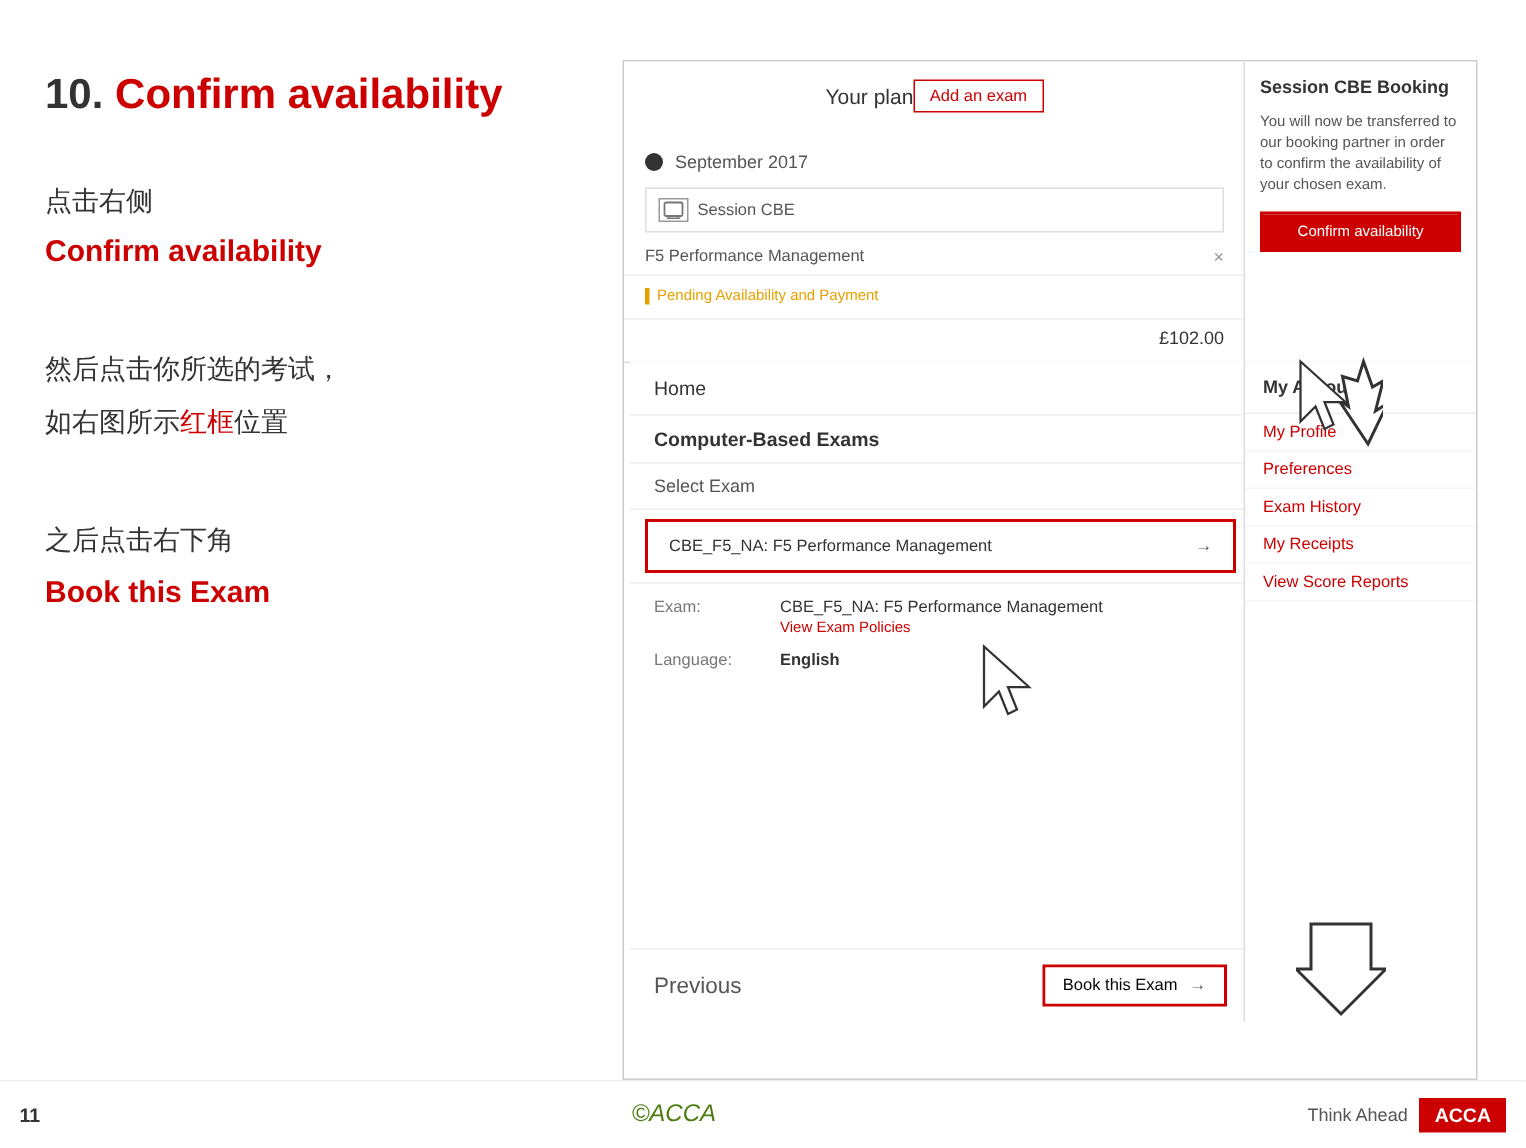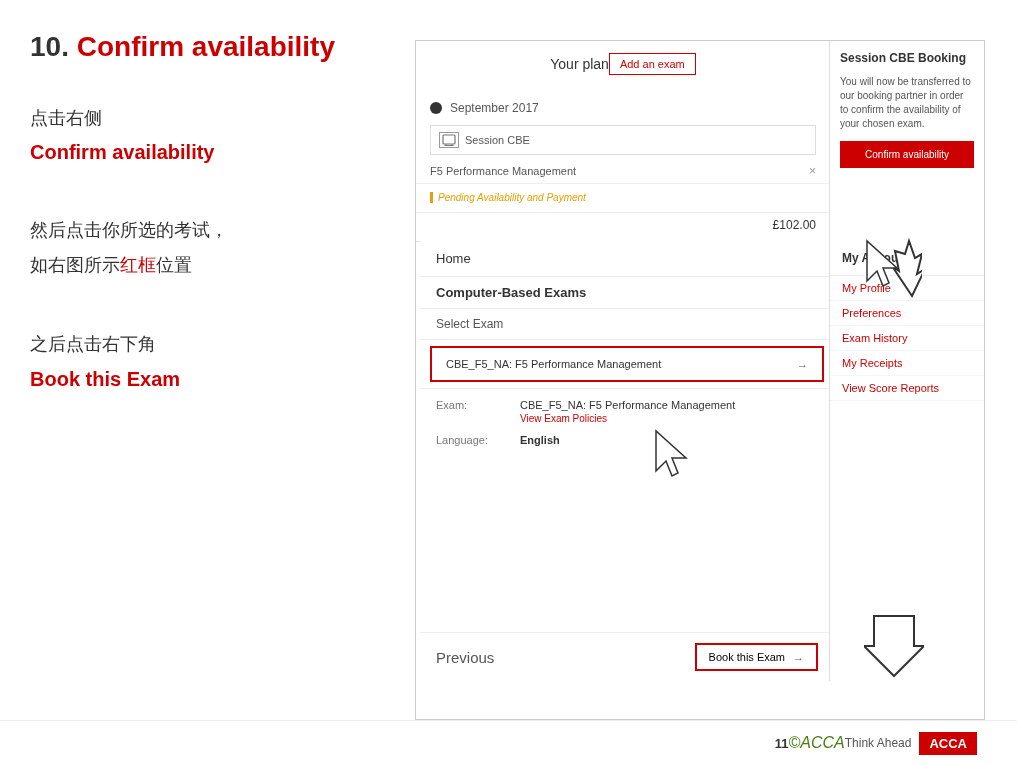--- a/index.html
+++ b/index.html
@@ -9,21 +9,21 @@
       background: #fff;
       font-family: Arial, sans-serif;
       overflow: hidden;
       position: relative;
     }
 
     
     .left-panel {
       position: absolute;
       left: 0;
-      top: 0;
+      top: 16px;
       width: 415px;
       height: 720px;
       padding: 30px 30px 20px 30px;
     }
 
     .step-title {
       font-size: 28px;
       font-weight: bold;
       color: #333;
       margin-bottom: 40px;
@@ -62,22 +62,22 @@
     
     .footer {
       position: absolute;
       bottom: 0;
       left: 0;
       width: 1017px;
       height: 45px;
       background: #fff;
       display: flex;
       align-items: center;
-      justify-content: flex-end;
-      padding: 0 40px;
+      justify-content: space-between;
+      padding: 0 13px;
       border-top: 1px solid #eee;
     }
 
     .footer-right {
       display: flex;
       align-items: center;
       gap: 8px;
     }
   </style>
 </head>
@@ -132,21 +132,21 @@
           </svg>
       </div>
       <span style="font-size:11px;color:#555;">Session CBE</span>
     </div>
 
     <div style="display:flex;justify-content:space-between;align-items:center;padding:5px 14px;font-size:11px;color:#555;border-bottom:1px solid #eee;">
       <span>F5 Performance Management</span>
       <span style="color:#999;font-size:12px;">×</span>
     </div>
 
-    <div style="padding:3px 14px;font-style:italic;">
+    <div style="padding:3px 14px;">
       <span style="border-left:3px solid #e8a000;padding-left:5px;font-size:10px;color:#e8a000;">Pending Availability and Payment</span>
     </div>
 
     <div style="text-align:right;padding:5px 14px;font-size:12px;color:#333;border-top:1px solid #eee;margin-top:4px;">
       <span>£102.00</span>
     </div>
   </div>
 
   <div style="position:absolute; right:0; top:0; width:155px; background:#fff; border-left:1px solid #ddd; padding:10px; height:200px;">
     <div style="font-size:12px;font-weight:bold;color:#333;margin-bottom:8px;line-height:1.3;">Session CBE Booking</div>

